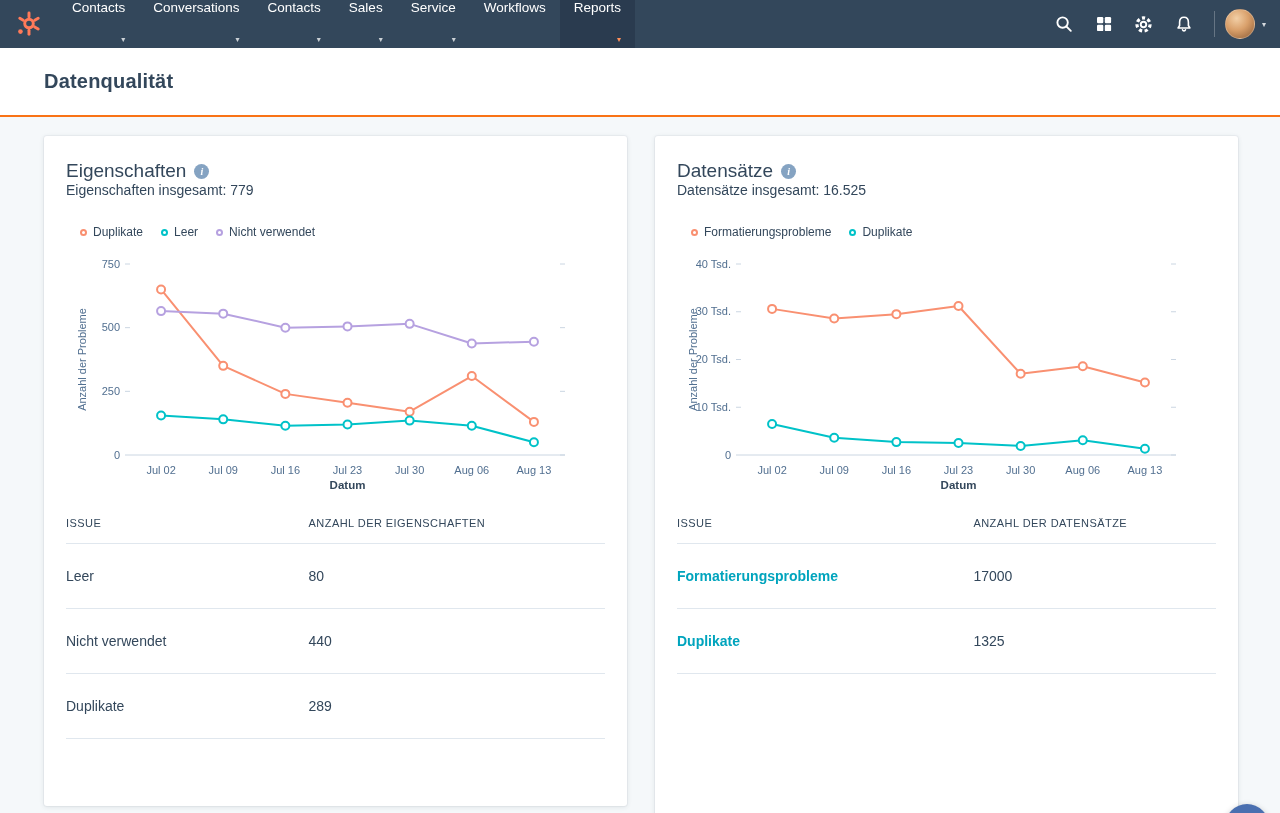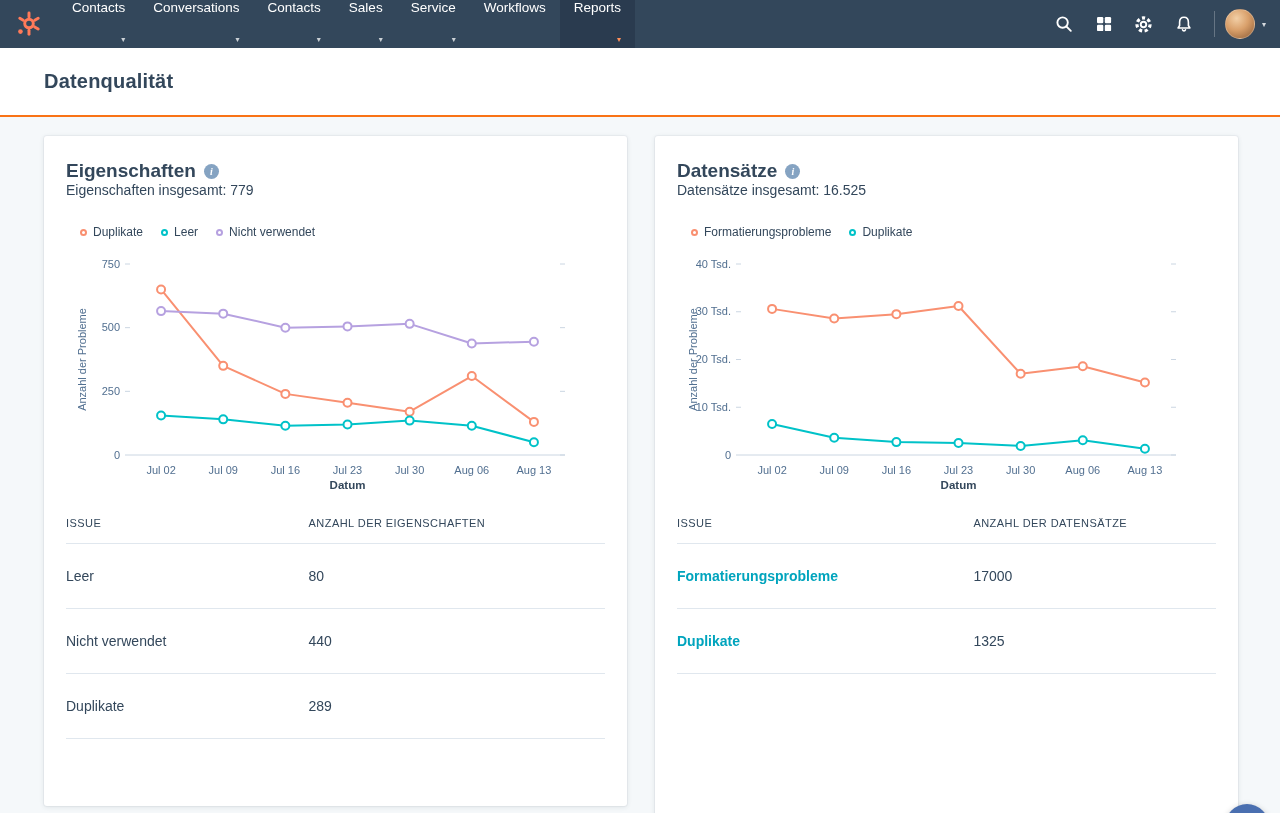--- a/index.html
+++ b/index.html
@@ -48,21 +48,21 @@
   
   .content { display:flex; gap:28px; padding:19px 42px 0 44px; align-items:flex-start; }
   .card {
     background:#fff; width:583px; border-radius:3px;
     box-shadow:0 1px 5px rgba(45,62,80,.12), 0 0 0 1px rgba(45,62,80,.04);
     padding:24px 22px;
   }
   .card.card1 { height:670px; overflow:hidden; }
   .card.card2 { height:710px; overflow:hidden; }
   .card-title-row { display:flex; align-items:center; gap:8px; }
-  .card-title { font-size:19px; font-weight:700; color:#33475b; }
+  .card-title { font-size:19px; font-weight:400; color:#33475b; }
   .info-icon {
     width:15px; height:15px; border-radius:50%; background:#85a3c2; color:#fff;
     font-size:10px; font-style:italic; font-weight:700;
     display:inline-flex; align-items:center; justify-content:center;
     cursor:pointer; font-family:"Liberation Serif", serif;
   }
   .card-subtitle { font-size:14px; color:#33475b; }
 
   .legend { display:flex; gap:18px; margin:27px 0 0 14px; font-size:12px; color:#33475b; }
   .legend-item { display:inline-flex; align-items:center; gap:6px; cursor:pointer; }

